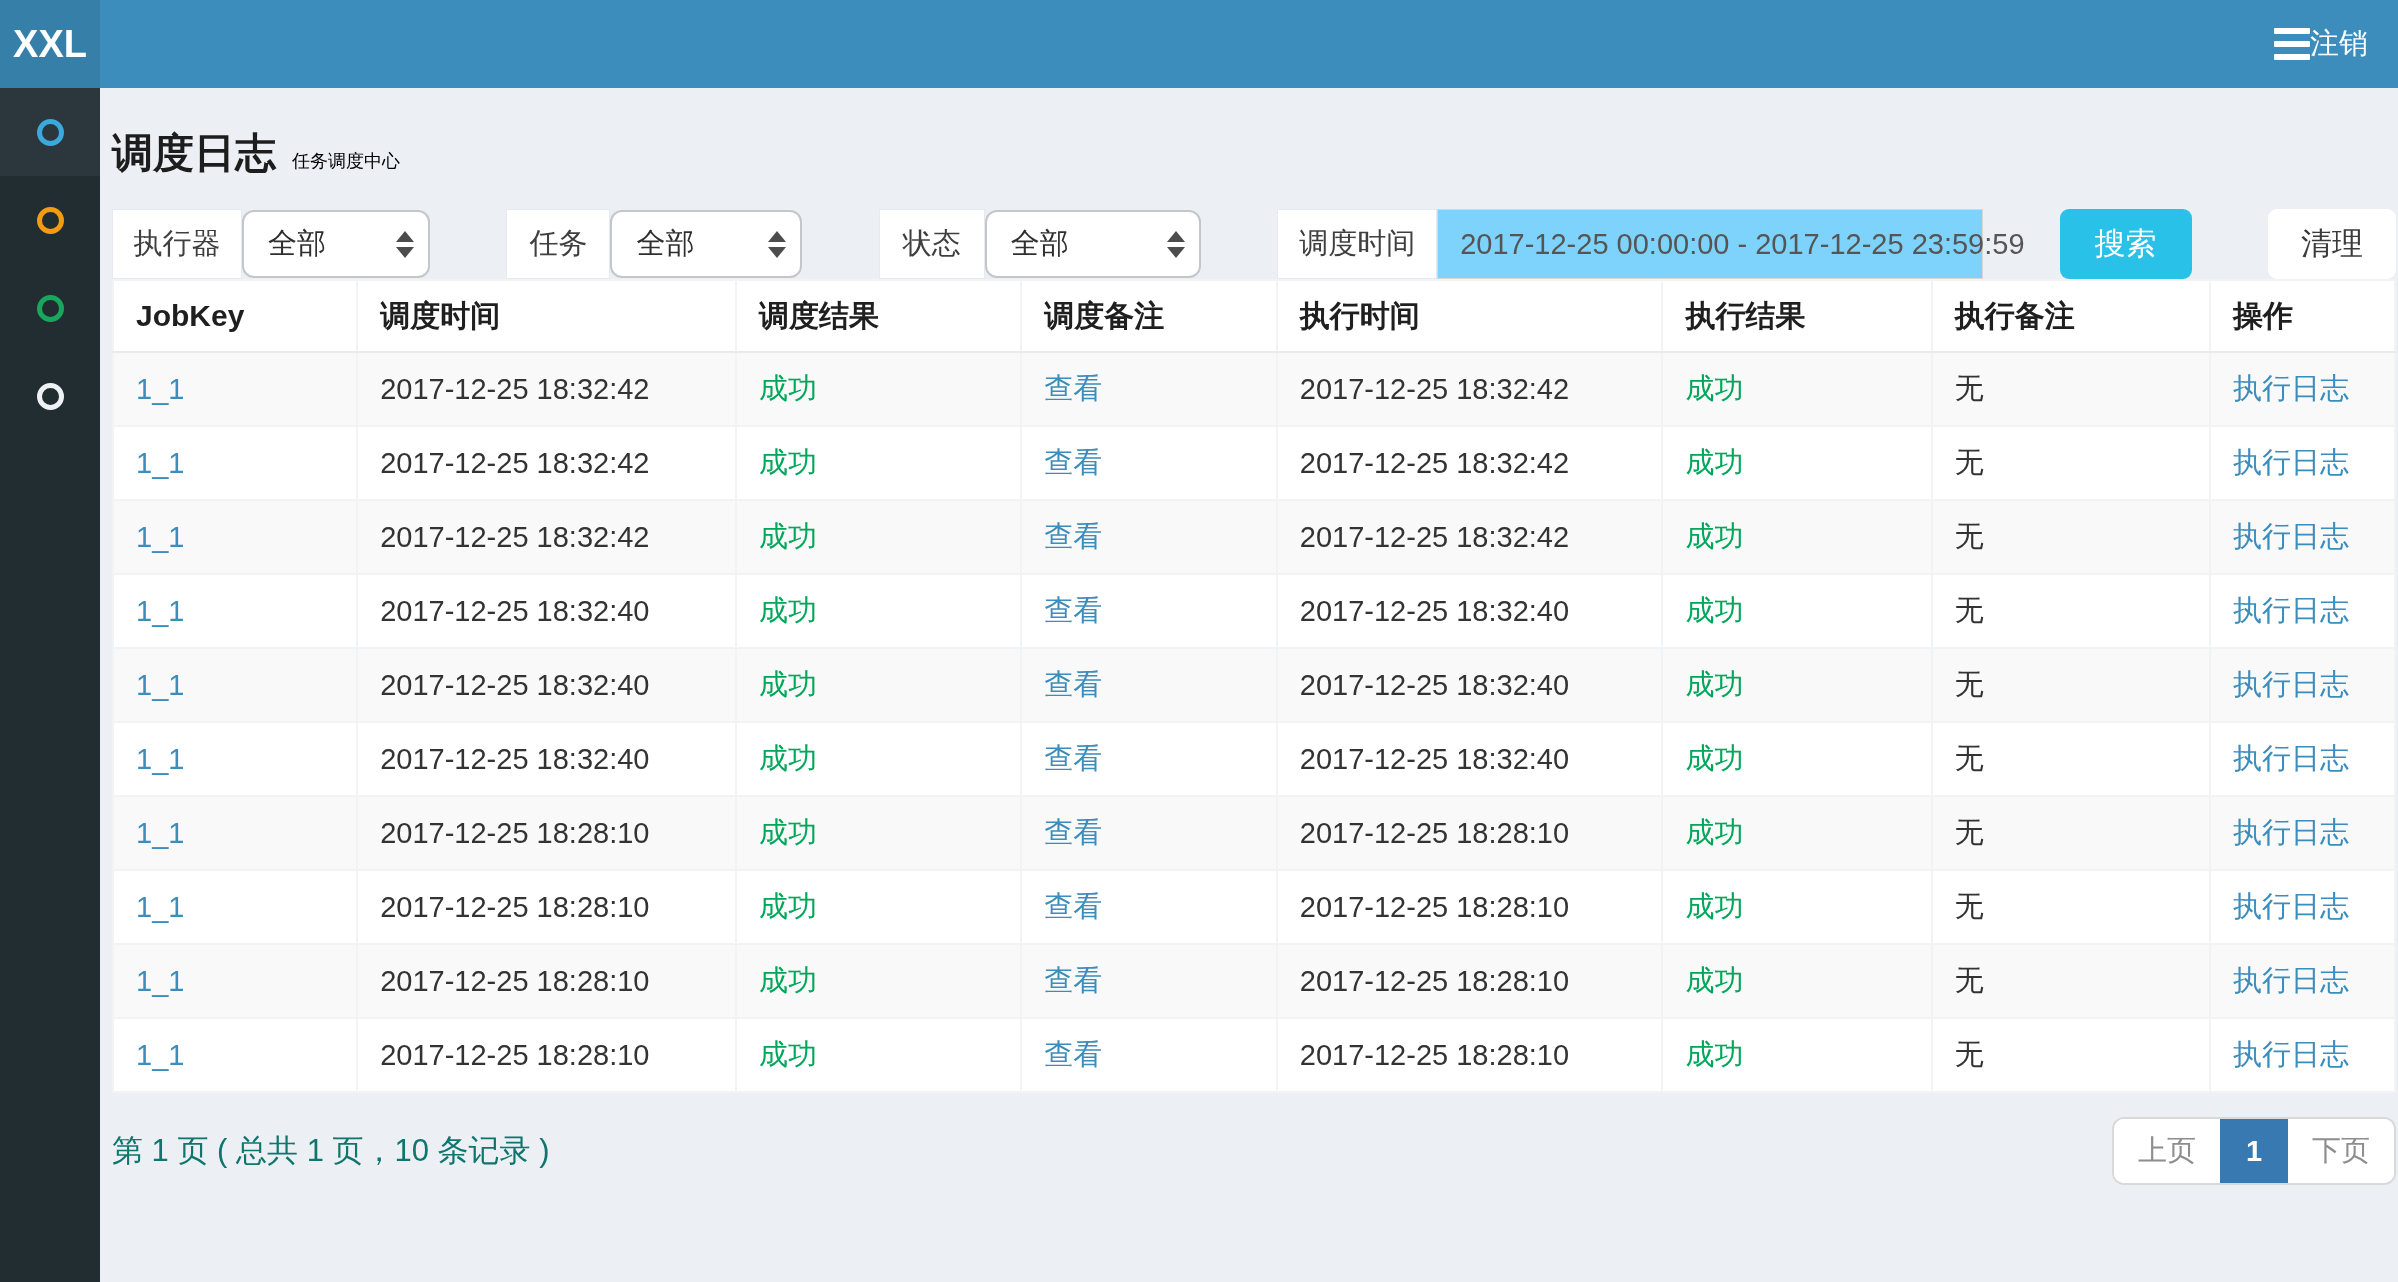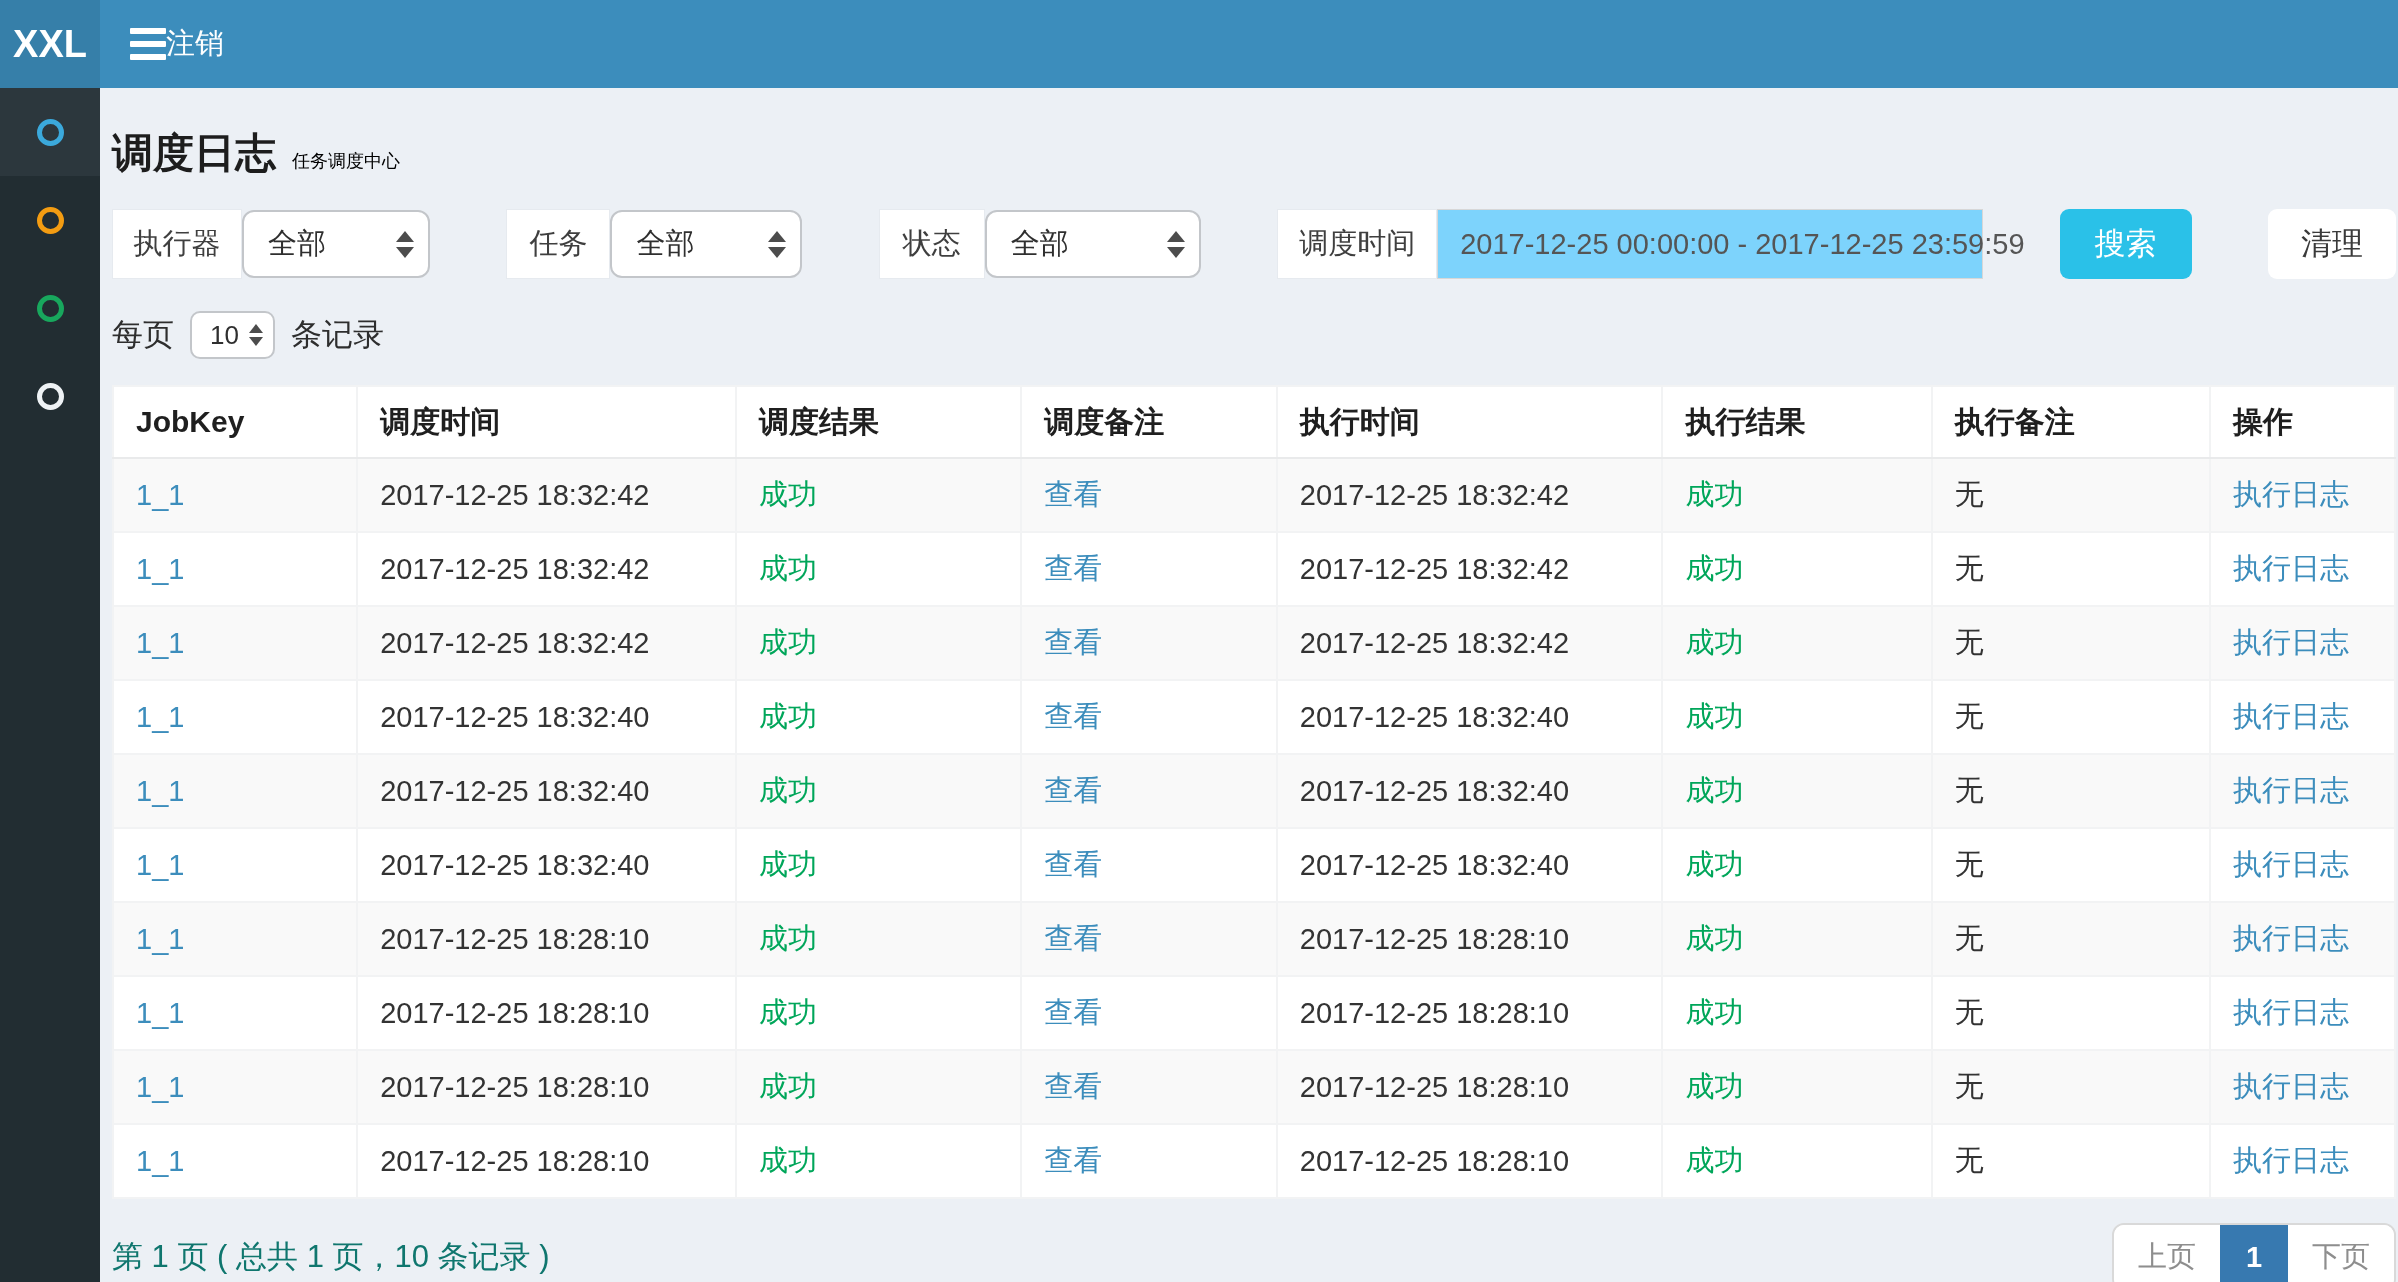--- a/index.html
+++ b/index.html
@@ -11,22 +11,22 @@
   html,body{width:2398px; height:1282px; overflow:hidden;}
   body{
     font-family:"Liberation Sans","DejaVu Sans",sans-serif;
     background:var(--c-content_bg); color:#333;
   }
   
   .navbar{position:absolute; left:0; top:0; width:2398px; height:88px;
     background:var(--c-navbar); display:flex; align-items:stretch;}
   .logo{width:100px; background:var(--c-logo_bg); color:#fff; font-size:38px;
     font-weight:bold; display:flex; align-items:center; justify-content:center;}
-  .navbar-rest{flex:1; display:flex; align-items:center; justify-content:flex-start;
-    padding:0 30px 0 30px;}
+  .navbar-rest{flex:1; display:flex; align-items:center; justify-content:flex-end;
+    padding:0 30px 0 12px;}
   .hamburger{display:flex; flex-direction:column; gap:7px; cursor:pointer;}
   .hamburger .bar{width:36px; height:6px; background:#fff; border-radius:1px;}
   .logout{color:#fff; font-size:29px; text-decoration:none; font-weight:500; cursor:pointer;}
   
   .sidebar{position:absolute; left:0; top:88px; width:100px; height:1194px;
     background:var(--c-sidebar_bg);}
   .sidebar-item{height:88px; display:flex; align-items:center; justify-content:center;
     cursor:pointer;}
   .sidebar-item.active{background:var(--c-sidebar_active_bg);}
   .ring{width:27px; height:27px; border-radius:50%; border:5px solid #fff;}
@@ -162,31 +162,20 @@
       </div>
     </div>
     <div class="igroup">
       <span class="addon w-time-addon">调度时间</span>
       <div class="time-input">2017-12-25 00:00:00 - 2017-12-25 23:59:59</div>
     </div>
     <button class="btn btn-search">搜索</button>
     <button class="btn btn-clear">清理</button>
   </div>
 
-  <div class="page-size">
-    <span>每页</span>
-    <div class="selectbox small">
-      <span class="val">10</span>
-      <span class="arrows">
-          <span class="tri-up"></span>
-          <span class="tri-down"></span>
-        </span>
-    </div>
-    <span>条记录</span>
-  </div>
 
   <table>
     <colgroup id="cols">
         <col style="width: 10.7%;">
         <col style="width: 16.6%;">
         <col style="width: 12.5%;">
         <col style="width: 11.2%;">
         <col style="width: 16.9%;">
         <col style="width: 11.8%;">
         <col style="width: 12.2%;">

